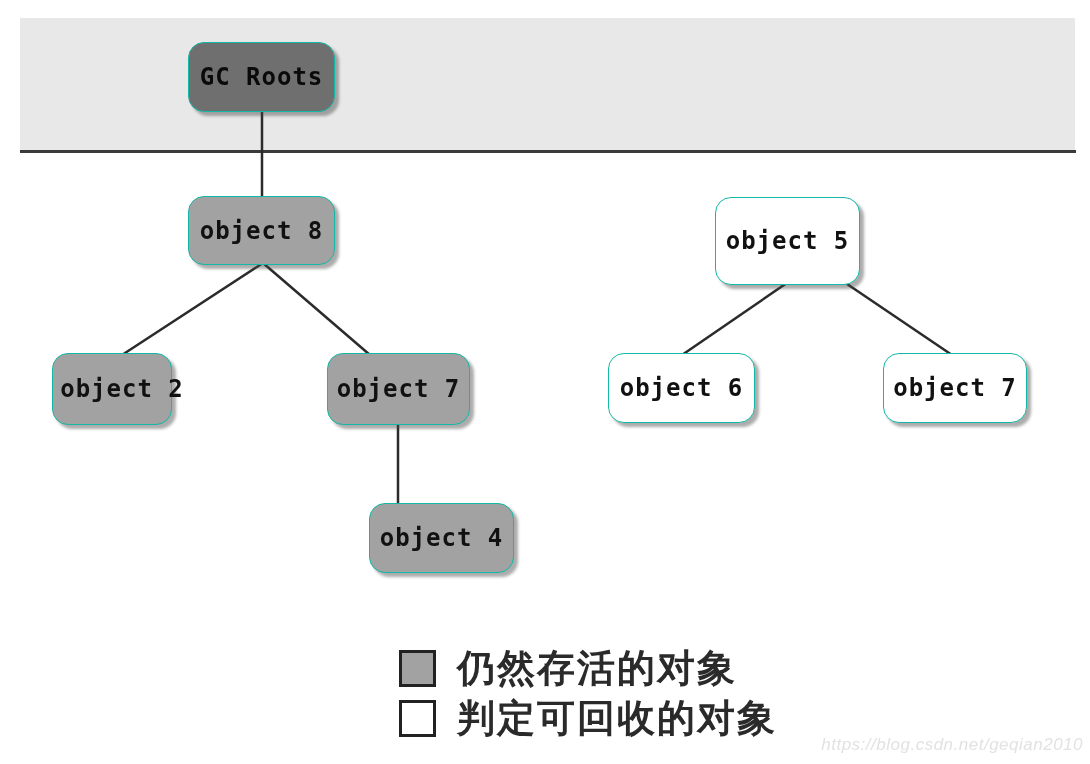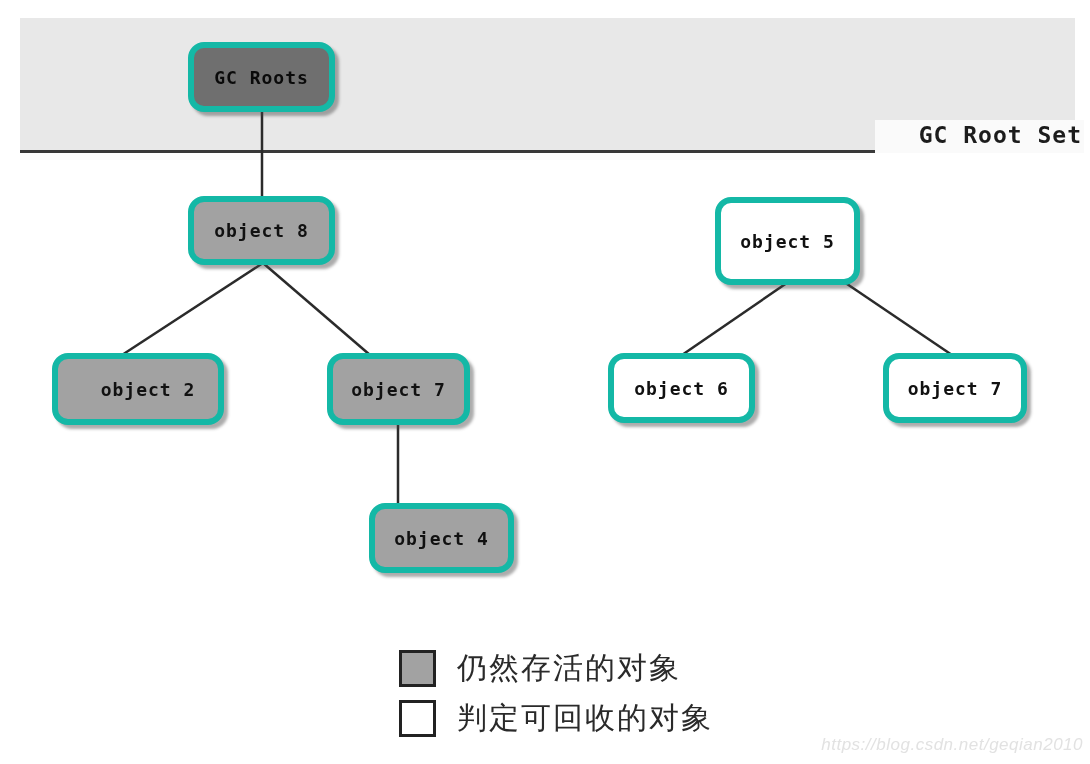--- a/index.html
+++ b/index.html
@@ -57,39 +57,39 @@
   }
   .edges line {
     stroke: #2b2b2b;
     stroke-width: 2.5;
   }
 
   
   .node {
     position: absolute;
     box-sizing: border-box;
-    border: 6px solid #14b8a6;
+    border: 1px solid #14b8a6;
     border-radius: 16px;
     display: flex;
     align-items: center;
     justify-content: center;
-    font-size: 18px;
+    font-size: 24px;
     font-weight: bold;
     color: #111111;
     letter-spacing: 1px;
     box-shadow: 4px 4px 3px rgba(70,70,70,0.45);
     white-space: nowrap;
   }
   .node.root       { background: #6f6f6f; color: #0a0a0a; }
   .node.alive      { background: #a2a2a2; }
   .node.recyclable { background: #ffffff; }
 
   #node-gc-roots { left: 188px; top:  42px; width: 147px; height: 70px; }
   #node-object1  { left: 188px; top: 196px; width: 147px; height: 69px; }
-  #node-object2  { left:  52px; top: 353px; width: 172px; height: 72px; padding-left: 20px; }
+  #node-object2  { left:  52px; top: 353px; width: 120px; height: 72px; padding-left: 20px; }
   #node-object3  { left: 327px; top: 353px; width: 143px; height: 72px; }
   #node-object4  { left: 325px; top: 503px; width: 145px; height: 70px; margin-left: 44px; }
   #node-object5  { left: 715px; top: 197px; width: 145px; height: 88px; }
   #node-object6  { left: 608px; top: 353px; width: 147px; height: 70px; }
   #node-object7  { left: 883px; top: 353px; width: 144px; height: 70px; text-align: center; }
 
   
   .legend {
     position: absolute;
     left: 399px;
@@ -106,22 +106,22 @@
     width: 37px;
     height: 37px;
     border: 3px solid #222222;
     margin-right: 21px;
     flex: 0 0 auto;
   }
   .legend-swatch.alive      { background: #a2a2a2; }
   .legend-swatch.recyclable { background: #ffffff; }
   .legend-label {
     font-family: "Liberation Sans", "DejaVu Sans", sans-serif;
-    font-size: 30px;
-    font-weight: normal;
+    font-size: 38px;
+    font-weight: bold;
     color: #2a2a2a;
     letter-spacing: 2px;
     white-space: nowrap;
   }
 
   
   .watermark {
     position: absolute;
     right: 7px;
     top: 735px;
@@ -132,21 +132,20 @@
     font-style: italic;
   }
 </style>
 </head>
 <body>
 
 <div class="canvas">
 
   <div class="root-band"></div>
   <div class="root-divider"></div>
-  <div class="root-set-label">GC Root Set</div>
 
   <svg class="edges" viewBox="0 0 1090 764">
     <line x1="262" y1="110" x2="262" y2="196"></line>
     <line x1="263" y1="263" x2="122" y2="355"></line>
     <line x1="263" y1="263" x2="370" y2="355"></line>
     <line x1="398" y1="424" x2="398" y2="505"></line>
     <line x1="816" y1="263" x2="682" y2="355"></line>
     <line x1="816" y1="263" x2="952" y2="355"></line>
   </svg>
 

